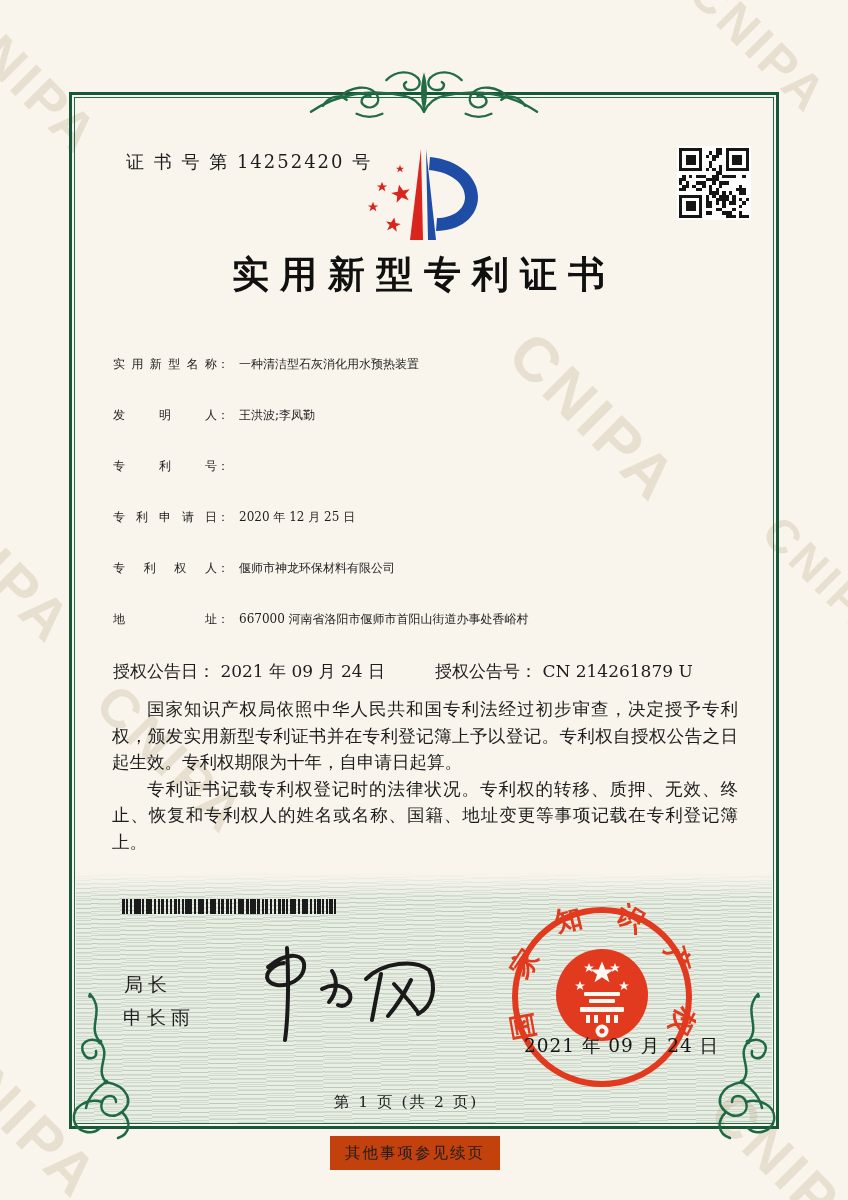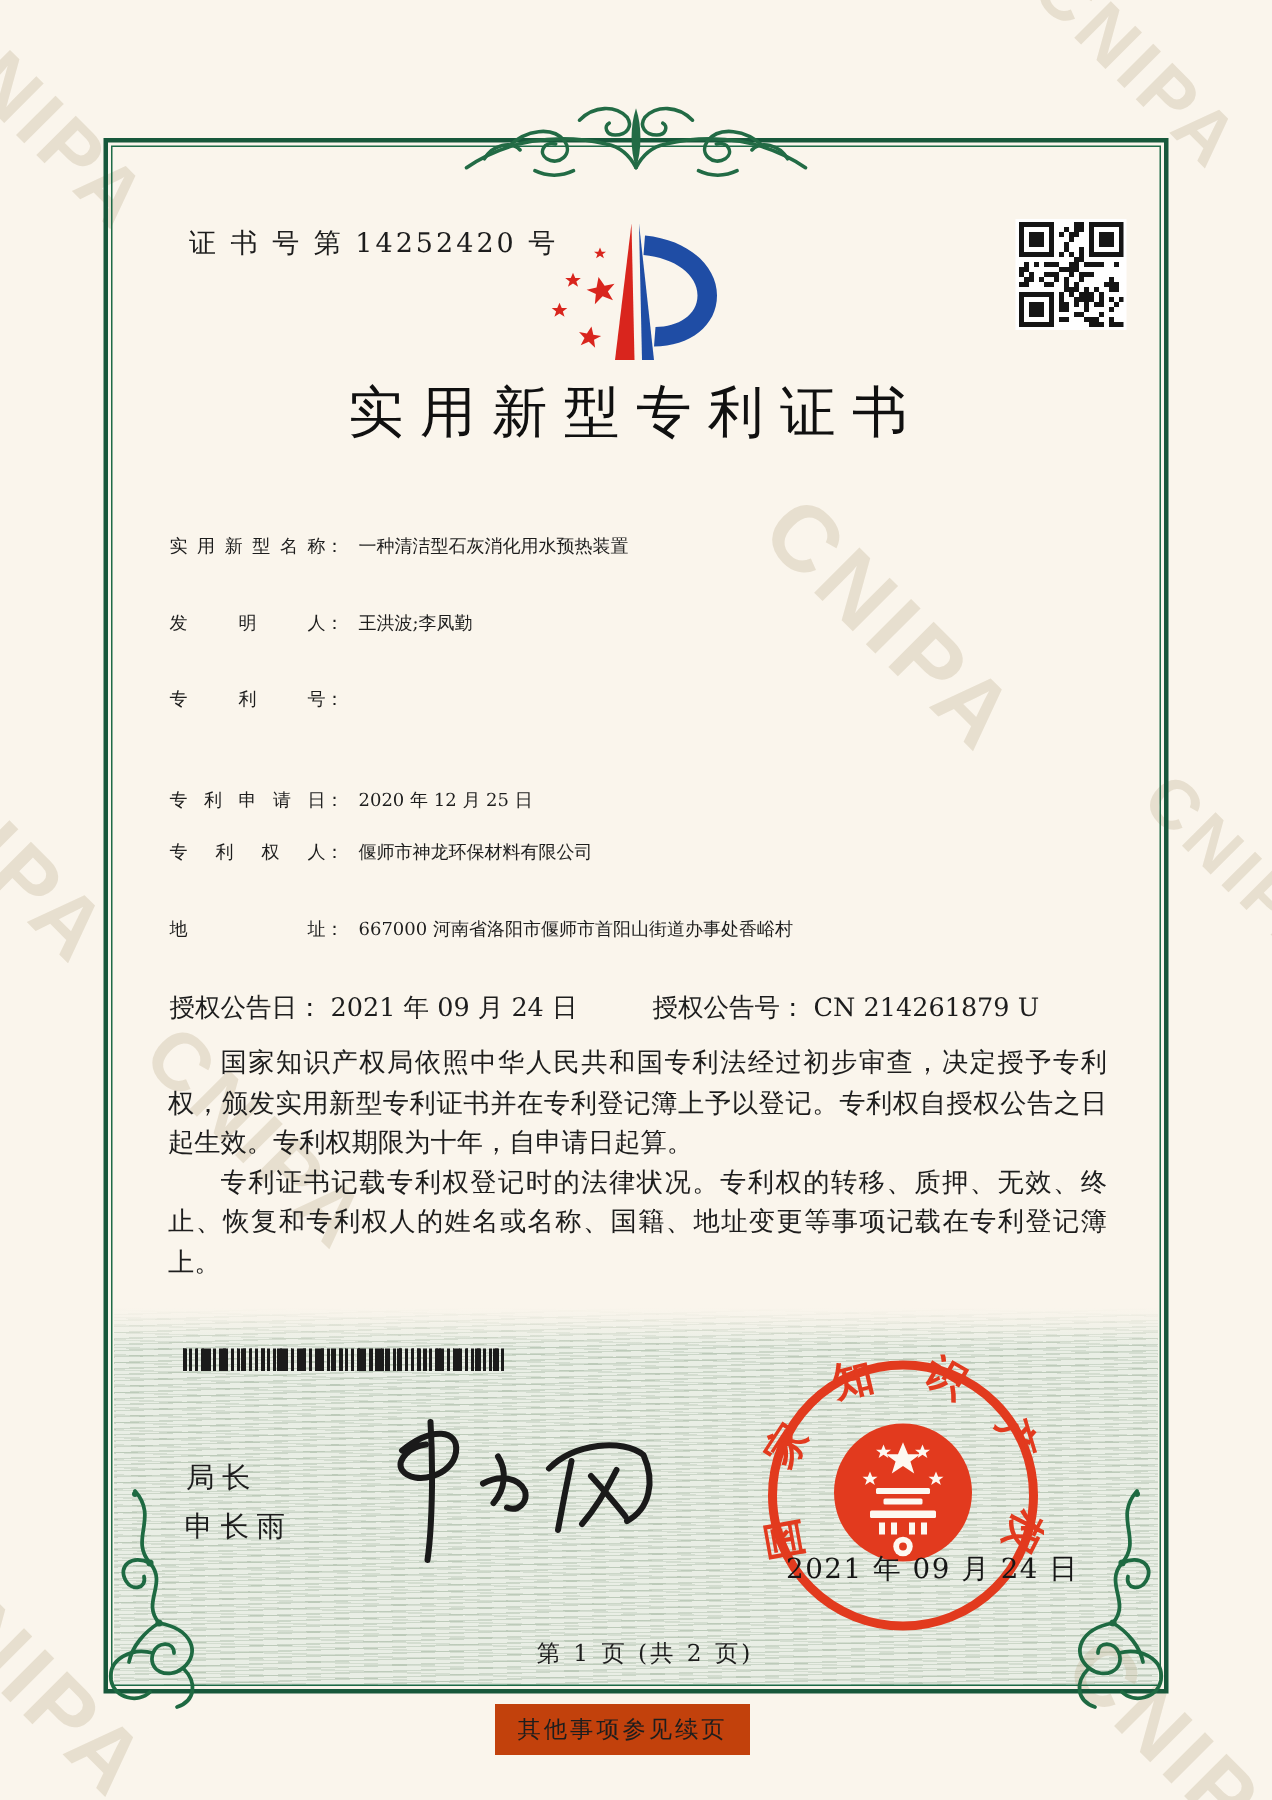--- a/index.html
+++ b/index.html
@@ -34,21 +34,21 @@
   .wave-band::before{
     content:""; position:absolute; left:0; top:0; width:100%; height:26px;
     background:linear-gradient(#faf5ec, rgba(250,245,236,0));
   }
   
   .cert-no{ position:absolute; left:110px; top:150px; z-index:5; font-size:18px; letter-spacing:2px;margin-left:16px; }
   .logo{ position:absolute; left:362px; top:140px; width:120px; height:112px; z-index:5; }
   .qr{ position:absolute; left:677px; top:146px; width:70px; height:70px; z-index:5; background:#fff; padding:2px; }
   .title{
     position:absolute; left:76px; top:250px; width:696px; z-index:5;
-    text-align:center; font-size:37px; font-weight:400; letter-spacing:11px; color:#101010;
+    text-align:center; font-size:37px; font-weight:700; letter-spacing:11px; color:#101010;
   }
   
   .field-row{ position:absolute; left:113px; width:640px; z-index:5; font-size:12px; display:flex; }
   .lbl{ display:inline-block; width:104px; text-align:justify; text-align-last:justify; flex:none; }
   .colon{ flex:none; }
   .val{ margin-left:10px; white-space:nowrap; }
   .grant-row{ position:absolute; left:113px; top:660px; width:640px; z-index:5; font-size:17px; }
   .grant-g2{ position:absolute; left:322px; top:0; }
   
   .paras{ position:absolute; left:112px; top:696px; width:626px; z-index:5; font-size:17.5px; line-height:26.5px; text-align:justify; }
@@ -59,21 +59,21 @@
     background-image:
       repeating-linear-gradient(90deg,#1b1b1b 0 2px, transparent 2px 4px),
       repeating-linear-gradient(90deg,#1b1b1b 0 1px, transparent 1px 9px),
       repeating-linear-gradient(90deg,#1b1b1b 0 3px, transparent 3px 13px);
   }
   .sig-title{ position:absolute; left:124px; top:972px; z-index:5; font-size:19px; letter-spacing:5px; }
   .sig-name{ position:absolute; left:123px; top:1005px; z-index:5; font-size:19px; letter-spacing:5px; }
   .signature{ position:absolute; left:252px; top:943px; width:190px; height:100px; z-index:5; }
   .seal{ position:absolute; left:508px; top:903px; width:188px; height:188px; z-index:6; }
   .seal-date{ position:absolute; left:524px; top:1033px; width:156px; z-index:7; font-size:18.5px; letter-spacing:1px; text-align:center; color:#161616; white-space:nowrap; }
-  .page-num{ position:absolute; left:76px; top:1092px; width:660px; z-index:5; text-align:center; font-size:15.5px; letter-spacing:2px;padding-left:24px; }
+  .page-num{ position:absolute; left:76px; top:1092px; width:660px; z-index:5; text-align:center; font-size:15.5px; letter-spacing:2px; }
   .cont-box{
     position:absolute; left:330px; top:1136px; width:170px; height:34px; z-index:5;
     background:#c2410c; display:flex; align-items:center; justify-content:center;
     font-size:15.5px; letter-spacing:2px;
   }
   
   .orn{ position:absolute; z-index:4; pointer-events:none; }
   .orn-top{ left:309px; top:54px; width:230px; height:74px; }
   .orn-br{ left:690px; top:990px; width:100px; height:150px; }
   .orn-bl{ left:58px; top:990px; width:100px; height:150px; transform:scaleX(-1); }
@@ -371,21 +371,21 @@
   </div>
   <div class="field-row" style="top:407px;">
     <span class="lbl">发明人</span>
       <span class="colon">：</span>
     <span class="val">王洪波;李凤勤</span>
   </div>
   <div class="field-row" style="top:458px;">
     <span class="lbl">专利号</span>
       <span class="colon">：</span>
   </div>
-  <div class="field-row" style="top:509px;margin-top:16px;">
+  <div class="field-row" style="top:509px;">
     <span class="lbl">专利申请日</span>
       <span class="colon">：</span>
     <span class="val">2020 年 12 月 25 日</span>
   </div>
   <div class="field-row" style="top:560px;">
     <span class="lbl">专利权人</span>
       <span class="colon">：</span>
     <span class="val">偃师市神龙环保材料有限公司</span>
   </div>
   <div class="field-row" style="top:611px;">

